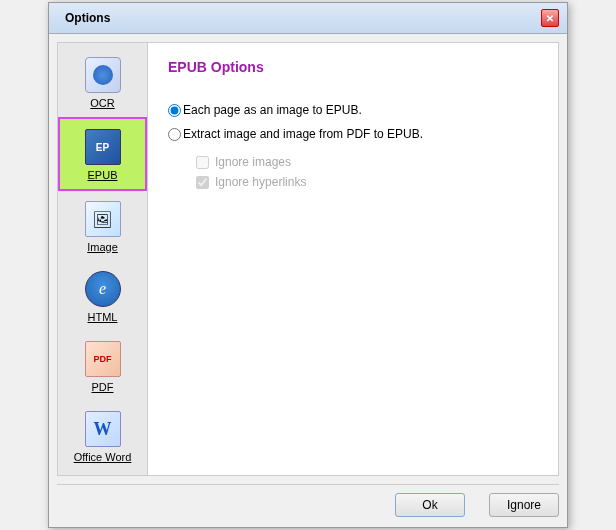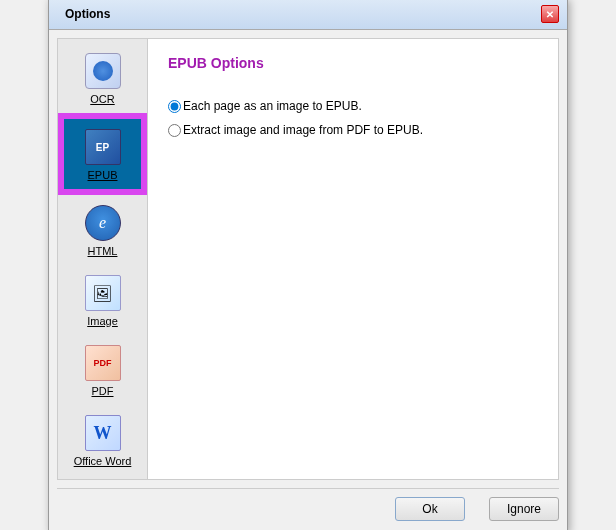--- a/index.html
+++ b/index.html
@@ -70,22 +70,22 @@
     }
     .sidebar-item {
       display: flex;
       flex-direction: column;
       align-items: center;
       padding: 8px 4px;
       cursor: pointer;
       gap: 2px;
     }
     .sidebar-item.active {
-      background: #0369a1;
-      border: 6px solid #d946ef;
+      background: #bef264;
+      border: 2px solid #d946ef;
       justify-content: flex-end;
     }
     .sidebar-item .icon-box {
       width: 40px;
       height: 40px;
       display: flex;
       align-items: center;
       justify-content: center;
     }
     .sidebar-item .label {
@@ -293,29 +293,29 @@
           <span class="label">OCR</span>
         </div>
         <div class="sidebar-item active">
           <div class="icon-box">
             <div class="icon-epub"></div>
           </div>
           <span class="label">EPUB</span>
         </div>
         <div class="sidebar-item">
           <div class="icon-box">
+            <div class="icon-image"></div>
+          </div>
+          <span class="label">Image</span>
+        </div>
+        <div class="sidebar-item">
+          <div class="icon-box">
             <div class="icon-html"></div>
           </div>
           <span class="label">HTML</span>
-        </div>
-        <div class="sidebar-item">
-          <div class="icon-box">
-            <div class="icon-image"></div>
-          </div>
-          <span class="label">Image</span>
         </div>
         <div class="sidebar-item">
           <div class="icon-box">
             <div class="icon-pdf"></div>
           </div>
           <span class="label">PDF</span>
         </div>
         <div class="sidebar-item">
           <div class="icon-box">
             <div class="icon-word"></div>
@@ -327,20 +327,30 @@
       <div class="content-panel">
         <div class="panel-title">EPUB Options</div>
         <div class="options-group">
           <div class="radio-row">
             <input type="radio" name="epub-option" id="page_as_image" checked="" style="">
             <label class="radio-label" for="page_as_image">Each page as an image to EPUB.</label>
           </div>
           <div class="radio-row">
             <input type="radio" name="epub-option" id="extract_text" style="">
             <label class="radio-label" for="extract_text">Extract image and image from PDF to EPUB.</label>
+          </div>
+          <div class="checkbox-group">
+            <div class="checkbox-row disabled">
+              <input type="checkbox" id="ignore_images" disabled="" style="">
+              <label class="checkbox-label disabled" for="ignore_images">Ignore images</label>
+            </div>
+            <div class="checkbox-row disabled">
+              <input type="checkbox" id="ignore_hyperlinks" checked="" disabled="" style="">
+              <label class="checkbox-label disabled" for="ignore_hyperlinks">Ignore hyperlinks</label>
+            </div>
           </div>
         </div>
       </div>
     </div>
 
     <div class="footer">
       <button class="footer-btn ok">Ok</button>
       <button class="footer-btn">Ignore</button>
     </div>
   </div>

